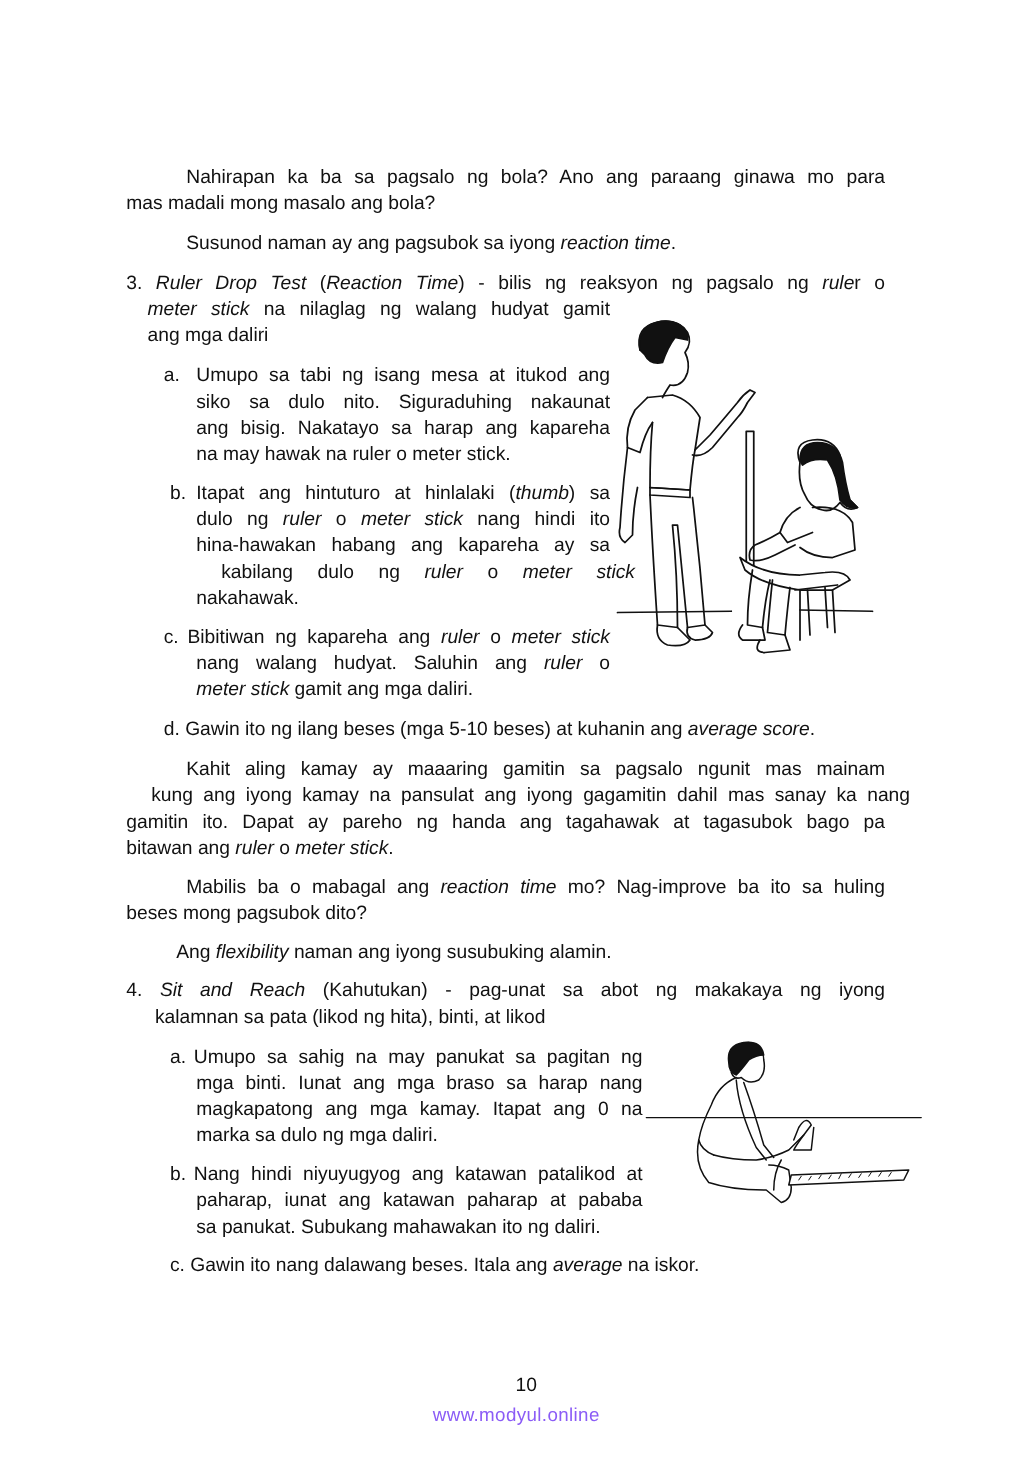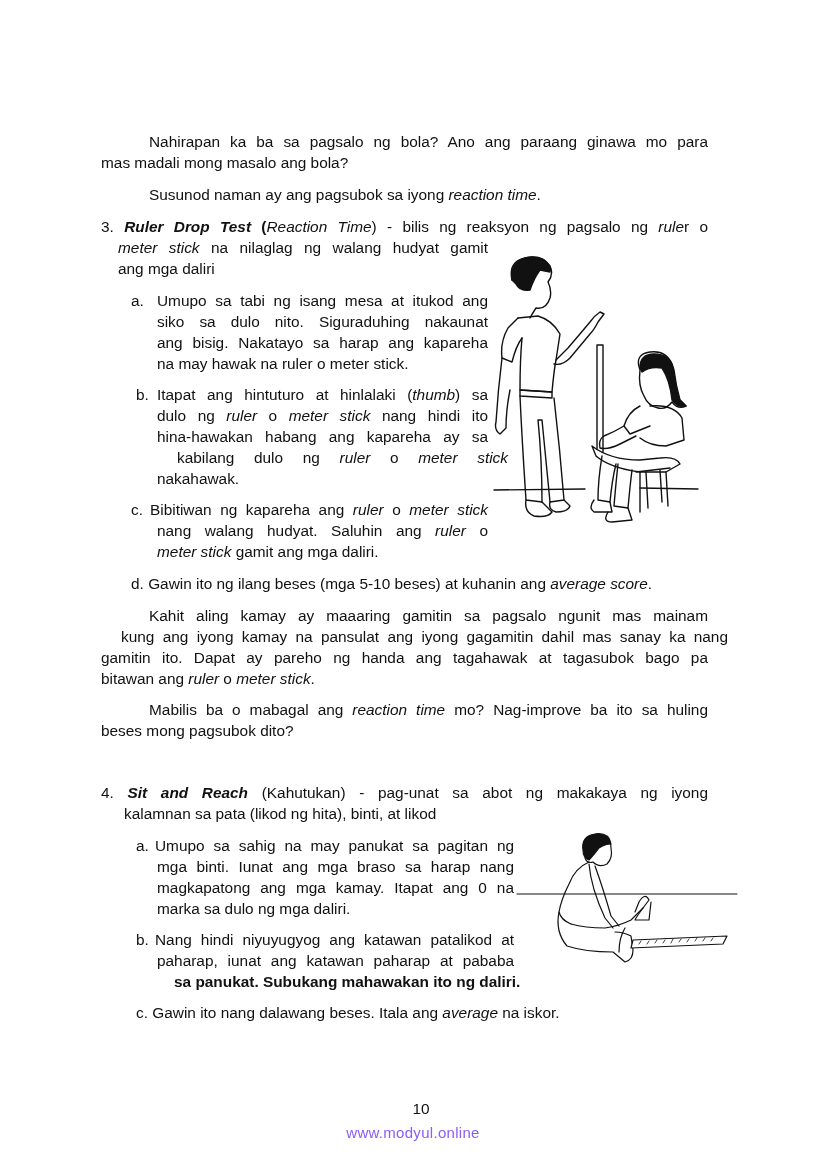--- a/index.html
+++ b/index.html
@@ -2,21 +2,21 @@
 <html><head>
 <meta charset="utf-8">
 <style>
   html, body { margin: 0; padding: 0; background: #ffffff; }
   body { width: 826px; height: 1169px; position: relative; overflow: hidden;
          font-family: "Liberation Sans", sans-serif; color: #111; }
   .page { position: absolute; left: 0; top: 0; width: 826px; height: 1169px; padding-left: 40px; }
   .t { position: absolute; font-size: 15.4px; line-height: 21px; white-space: nowrap; }
   .j { text-align: justify; text-align-last: justify; white-space: normal; }
   i { font-style: italic; }
-  b { font-weight: bold; margin-top: 33px; }
+  b { font-weight: normal; margin-top: 33px; }
   .pn { position: absolute; left: 8px; width: 826px; top: 1100px; text-align: center; font-size: 15.4px; }
   .wm { position: absolute; left: 0; width: 826px; top: 1124px; text-align: center; font-size: 15px; color: #8b5cf6; letter-spacing: 0.3px; }
   svg.ill { position: absolute; }
 </style>
 </head>
 <body>
 
 <div class="page">
 
   <div class="t j" style="left:101px; top:131px; width:607px; text-indent:48px;"><span>Nahirapan ka ba sa pagsalo ng bola? Ano ang paraang ginawa mo para</span></div>
@@ -84,34 +84,35 @@
   </svg>
 
   <div class="t j" style="left:101px; top:605px; width:607px; text-indent:48px;"><span>Kahit aling kamay ay maaaring gamitin sa pagsalo ngunit mas mainam</span></div>
   <div class="t j" style="left:101px; top:626px; width:607px;margin-left:20px;">kung ang iyong kamay na pansulat ang iyong gagamitin dahil mas sanay ka nang</div>
   <div class="t j" style="left:101px; top:647px; width:607px;">gamitin ito. Dapat ay pareho ng handa ang tagahawak at tagasubok bago pa</div>
   <div class="t" style="left:101px; top:668px;"><span>bitawan ang </span><i>ruler</i><span> o </span><i>meter stick</i><span>.</span></div>
 
   <div class="t j" style="left:101px; top:699px; width:607px; text-indent:48px;"><span>Mabilis ba o mabagal ang </span><i>reaction time</i><span> mo? Nag-improve ba ito sa huling</span></div>
   <div class="t" style="left:101px; top:720px;">beses mong pagsubok dito?</div>
 
+  <div class="t" style="left:141px; top:751px;"><span>Ang </span><i>flexibility</i><span> naman ang iyong susubuking alamin.</span></div>
 
   <div class="t j" style="left:101px; top:782px; width:607px;"><span>4.</span> <b><i>Sit and Reach</i></b><span> (Kahutukan) - pag-unat sa abot ng makakaya ng iyong</span></div>
   <div class="t" style="left:124px; top:803px;">kalamnan sa pata (likod ng hita), binti, at likod</div>
 
   <div class="t" style="left:136px; top:835px;">a.</div>
   <div class="t j" style="left:155px; top:835px; width:359px;">Umupo sa sahig na may panukat sa pagitan ng</div>
   <div class="t j" style="left:157px; top:856px; width:357px;">mga binti. Iunat ang mga braso sa harap nang</div>
   <div class="t j" style="left:157px; top:877px; width:357px;">magkapatong ang mga kamay. Itapat ang 0 na</div>
   <div class="t" style="left:157px; top:898px;">marka sa dulo ng mga daliri.</div>
 
   <div class="t" style="left:136px; top:929px;">b.</div>
   <div class="t j" style="left:155px; top:929px; width:359px;">Nang hindi niyuyugyog ang katawan patalikod at</div>
   <div class="t j" style="left:157px; top:950px; width:357px;">paharap, iunat ang katawan paharap at pababa</div>
-  <div class="t" style="left:174px; top:971px;font-weight:bold;">sa panukat. Subukang mahawakan ito ng daliri.</div>
+  <div class="t" style="left:157px; top:971px;">sa panukat. Subukang mahawakan ito ng daliri.</div>
 
   <div class="t" style="left:136px; top:1002px;"><span>c.</span> <span>Gawin ito nang dalawang beses. Itala ang </span><i>average</i><span> na iskor.</span></div>
 
   <svg class="ill" style="left:515px; top:828px;" width="225" height="142" viewBox="0 0 225 142" fill="none" stroke="#111" stroke-width="1.2" stroke-linejoin="round" stroke-linecap="round">
     <path d="M2 66 L222 66" stroke-width="1"></path>
     <g>
       <path d="M68 20 Q70 6 84 6 Q96 8 96 20 Q98 30 92 36 Q84 40 78 34 Q72 36 70 30" fill="#fff"></path>
       <path d="M68 22 Q66 8 80 6 Q94 4 96 16 Q90 16 84 20 Q78 28 74 32 Q68 30 68 22 Z" fill="#111"></path>
       <path d="M74 34 Q60 40 54 56 Q46 72 44 84 Q46 92 56 96"></path>
       <path d="M80 38 Q88 60 96 88 L104 98"></path>

